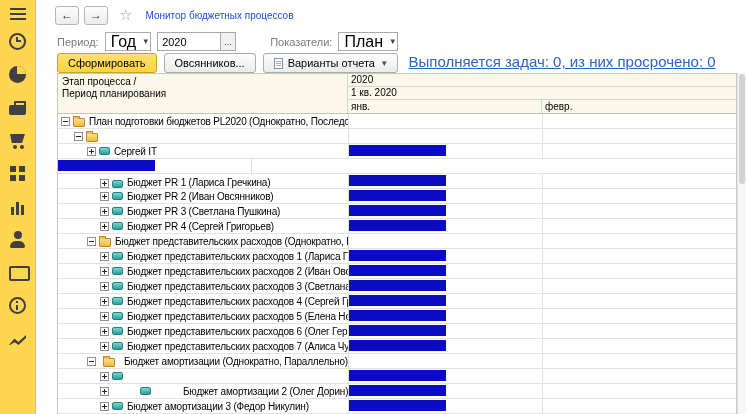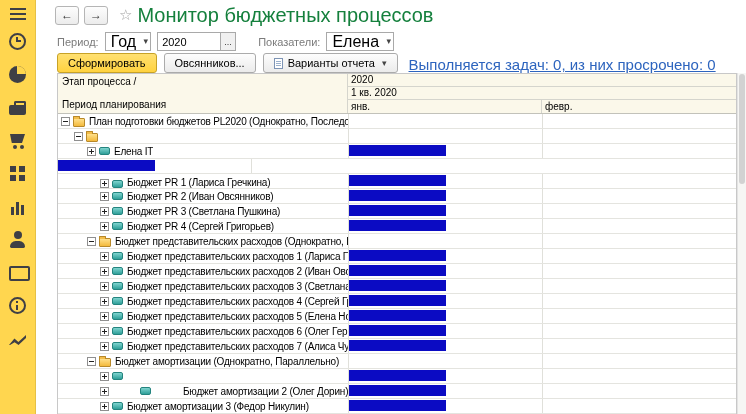--- a/index.html
+++ b/index.html
@@ -41,41 +41,41 @@
   .si-info::before{content:"";position:absolute;left:5px;top:2px;width:2px;height:2px;background:var(--ink)}
   .si-info::after{content:"";position:absolute;left:5px;top:6px;width:2px;height:5px;background:var(--ink)}
   .si-trend-chart::before{content:"";position:absolute;left:0;bottom:2px;width:17px;height:10px;background:var(--ink);
     clip-path:polygon(0 100%,32% 35%,55% 70%,100% 0,100% 30%,56% 100%,33% 72%,6% 100%)}
   
   main{position:absolute;left:36px;top:0;right:0;bottom:0;background:#fff}
   .titlebar{height:30px;display:flex;align-items:center;padding-left:19px;gap:5px}
   .navbtn{width:24px;height:19px;border:1px solid #b5b5b5;border-radius:3px;background:linear-gradient(#fdfdfd,#ececec);
     font-size:12px;line-height:17px;text-align:center;color:#333;cursor:pointer;padding:0}
   .star{font-size:15px;color:#a3a3a3;margin-left:6px;cursor:pointer}
-  .page-title{font-size:20px;color:#15803d;white-space:nowrap}
+  .page-title{font-size:10px;color:#1d4ed8;margin-left:8px;white-space:nowrap}
   .filterbar{height:23px;display:flex;align-items:center;padding-left:21px;gap:6px}
   .flabel{font-size:11px;color:#7b7b7b}
   .combo{display:inline-flex;align-items:center;height:19px;border:1px solid #a9a9a9;background:#fff;padding:0 14px 0 5px;position:relative;cursor:pointer}
   .combo .val{font-size:16px;color:#000;white-space:nowrap}
   .chev{position:absolute;right:2px;top:3px;font-size:9px;color:#444;line-height:11px}
   .field{display:inline-flex;height:19px;border:1px solid #a9a9a9;background:#fff}
   .field input{border:none;outline:none;width:62px;font-size:11px;padding:0 4px;font-family:inherit;background:transparent}
   .field .choose{width:15px;border-left:1px solid #a9a9a9;background:#f0f0f0;font-size:9px;display:flex;align-items:center;justify-content:center;color:#333;cursor:pointer}
-  .toolbar{height:20px;display:flex;align-items:flex-end;padding-left:21px;gap:7px}
+  .toolbar{height:20px;display:flex;align-items:flex-start;padding-left:21px;gap:7px}
   .btn{height:20px;border:1px solid #ababab;border-radius:3px;background:linear-gradient(#fdfdfd,#ebebeb);
     font-size:11px;padding:0 10px;cursor:pointer;display:inline-flex;align-items:center;gap:5px;font-family:inherit}
   .btn-main{border:1px solid #c7a227;background:linear-gradient(#ffe071,#ffd23f)}
   .doc-ic{width:9px;height:11px;background:#fff;border:1px solid #7d94b5;position:relative;display:inline-block}
   .doc-ic::before{content:"";position:absolute;left:1px;right:1px;top:2px;height:1px;background:#9ab0cc;box-shadow:0 2px 0 #9ab0cc,0 4px 0 #9ab0cc}
   .btn .bchev{font-size:9px;color:#444;margin-left:2px}
   .tasks-link{font-size:15px;color:var(--link);text-decoration:underline;margin-left:4px;white-space:nowrap}
   
   .report{margin-left:21px;width:680px;border:1px solid #c8c8c8;border-bottom:none;font-size:10px}
   .thead{display:flex;background:var(--hbg);border-bottom:1px solid #c2c2ba;height:40px}
-  .corner{width:291px;border-right:1px solid #d5d5cd;padding:2px 4px;display:flex;flex-direction:column;justify-content:space-between;line-height:12px}
+  .corner{width:291px;border-right:1px solid #d5d5cd;padding:2px 4px;display:flex;flex-direction:column;justify-content:flex-start;line-height:12px}
   .thead-right{flex:1;display:flex;flex-direction:column}
   .hrow{height:13px;border-bottom:1px solid #d5d5cd;padding:0 3px;line-height:12px;white-space:nowrap}
   .months-row{display:flex;flex:1;border-bottom:none;padding:0}
   .mcell{width:194px;border-right:1px solid #d5d5cd;padding:1px 3px;line-height:11px}
   .mcell:last-child{border-right:none;flex:1}
   .trow{display:flex;height:15px;border-bottom:1px solid #e4e4df}
   .cell-tree{width:291px;border-right:1px solid #e0e0da;display:flex;align-items:center;overflow:hidden;white-space:nowrap}
   .cell-jan{width:194px;border-right:1px solid #e0e0da;position:relative}
   .cell-feb{flex:1}
   .exp{flex:none;width:9px;height:9px;border:1px solid #8f8f8f;background:#fff;position:relative;margin-right:3px;cursor:pointer}
@@ -120,23 +120,23 @@
   <div class="filterbar">
     <span class="flabel">Период:</span>
     <span class="combo">
       <span class="val">Год</span>
       <span class="chev">▾</span>
     </span>
     <span class="field">
       <input value="2020" style="">
       <span class="choose">...</span>
     </span>
-    <span class="flabel" style="margin-left:16px">Показатели:</span>
+    <span class="flabel" style="margin-left:28px">Показатели:</span>
     <span class="combo">
-      <span class="val">Елена</span>
+      <span class="val">План</span>
       <span class="chev">▾</span>
     </span>
   </div>
 
   <div class="toolbar">
     <button class="btn btn-main">Сформировать</button>
     <button class="btn">Овсянников...</button>
     <button class="btn">
       <span class="doc-ic"></span>
       <span>Варианты отчета</span>
@@ -175,21 +175,21 @@
             <span class="exp"></span>
             <span class="node-folder"></span>
           </div>
           <div class="cell-jan"></div>
           <div class="cell-feb"></div>
         </div>
         <div class="trow">
           <div class="cell-tree" style="padding-left: 29px;">
             <span class="exp plus"></span>
             <span class="node-task"></span>
-            <span class="node-label">Елена IT</span>
+            <span class="node-label">Сергей IT</span>
           </div>
           <div class="cell-jan">
             <div class="gantt-bar"></div>
           </div>
           <div class="cell-feb"></div>
         </div>
         <div class="trow">
           <div class="cell-jan">
             <div class="gantt-bar"></div>
           </div>
@@ -319,21 +319,21 @@
             <span class="exp plus"></span>
             <span class="node-task"></span>
             <span class="node-label">Бюджет представительских расходов 7 (Алиса Чудесная)</span>
           </div>
           <div class="cell-jan">
             <div class="gantt-bar"></div>
           </div>
           <div class="cell-feb"></div>
         </div>
         <div class="trow">
-          <div class="cell-tree" style="padding-left: 29px;">
+          <div class="cell-tree" style="padding-left: 29px; justify-content: space-between;">
             <span class="exp"></span>
             <span class="node-folder"></span>
             <span class="node-label">Бюджет амортизации (Однократно, Параллельно)</span>
           </div>
           <div class="cell-jan"></div>
           <div class="cell-feb"></div>
         </div>
         <div class="trow">
           <div class="cell-tree" style="padding-left: 42px;">
             <span class="exp plus"></span>

